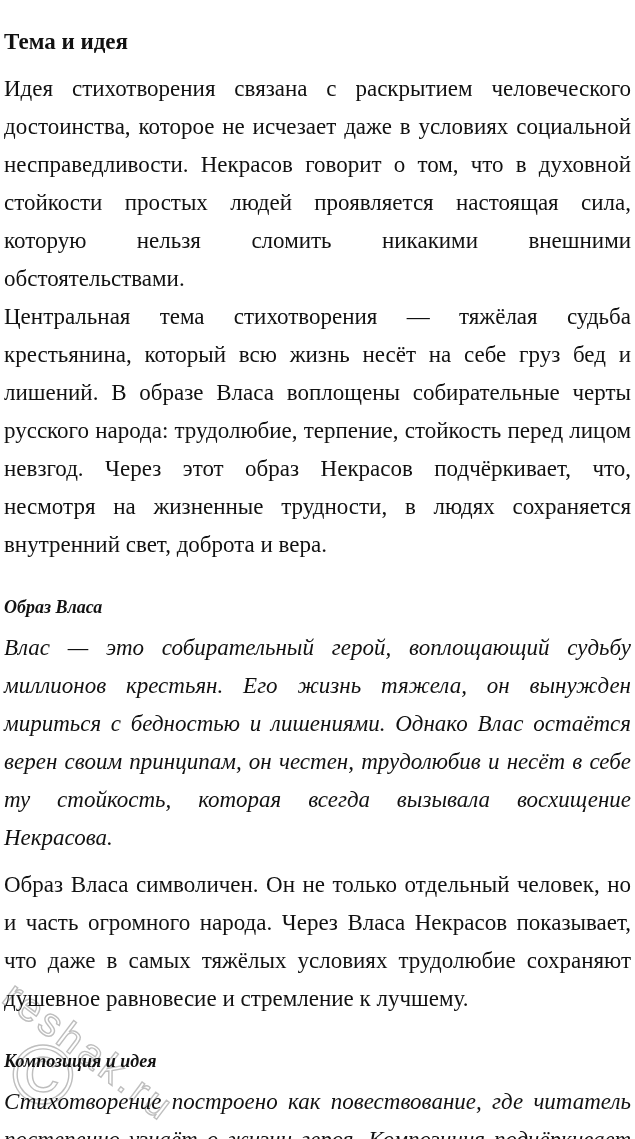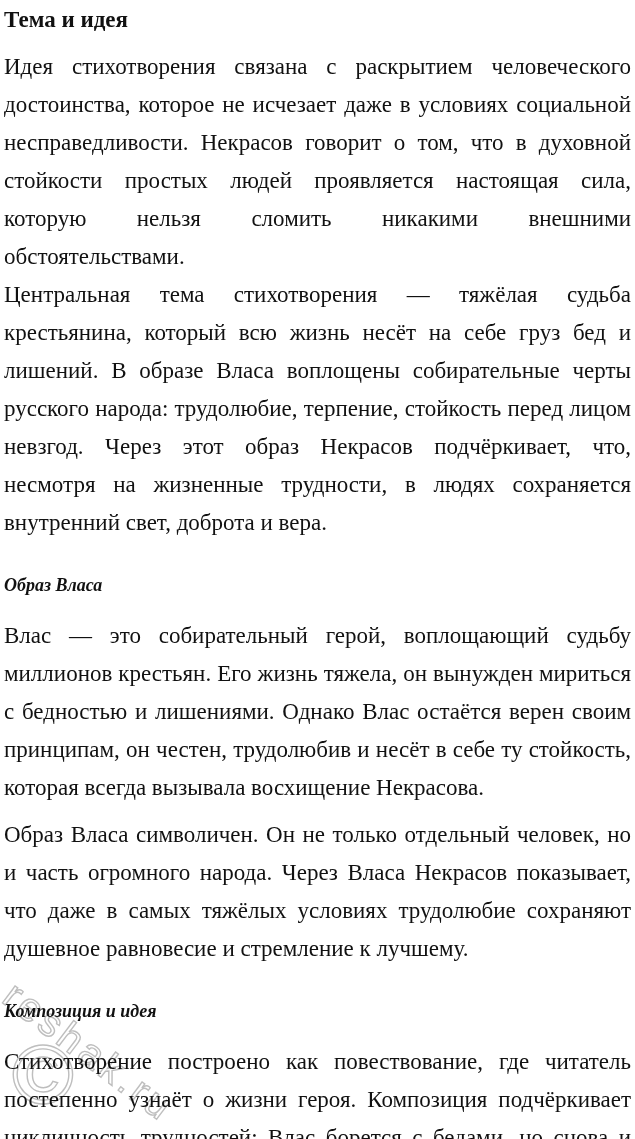--- a/index.html
+++ b/index.html
@@ -19,20 +19,21 @@
   }
   .page {
     position: relative;
     z-index: 1;
     padding: 1px 4px 0 4px;
   }
   .page-header {
     display: flex;
     justify-content: space-between;
     align-items: baseline;
+    margin-top: 22px;
   }
   .page-title {
     font-weight: bold;
   }
   .copyright-label {
     font-weight: normal;
   }
   p.para {
     margin: 9px 0 0 0;
     text-align: justify;
@@ -41,21 +42,22 @@
     margin-top: 0;
   }
   h2.section-heading {
     font-size: 18px;
     font-weight: bold;
     margin: 24px 0 0 0;
     line-height: 38px;
     font-style: italic;
   }
   h2.section-heading + p.para {
-    margin-top: 13px;
+    margin-top: 3px;
+    font-style: italic;
   }
   
   .watermark {
     position: absolute;
     z-index: 0;
     pointer-events: none;
     opacity: 0.75;
   }
   .wm-text {
     position: absolute;

